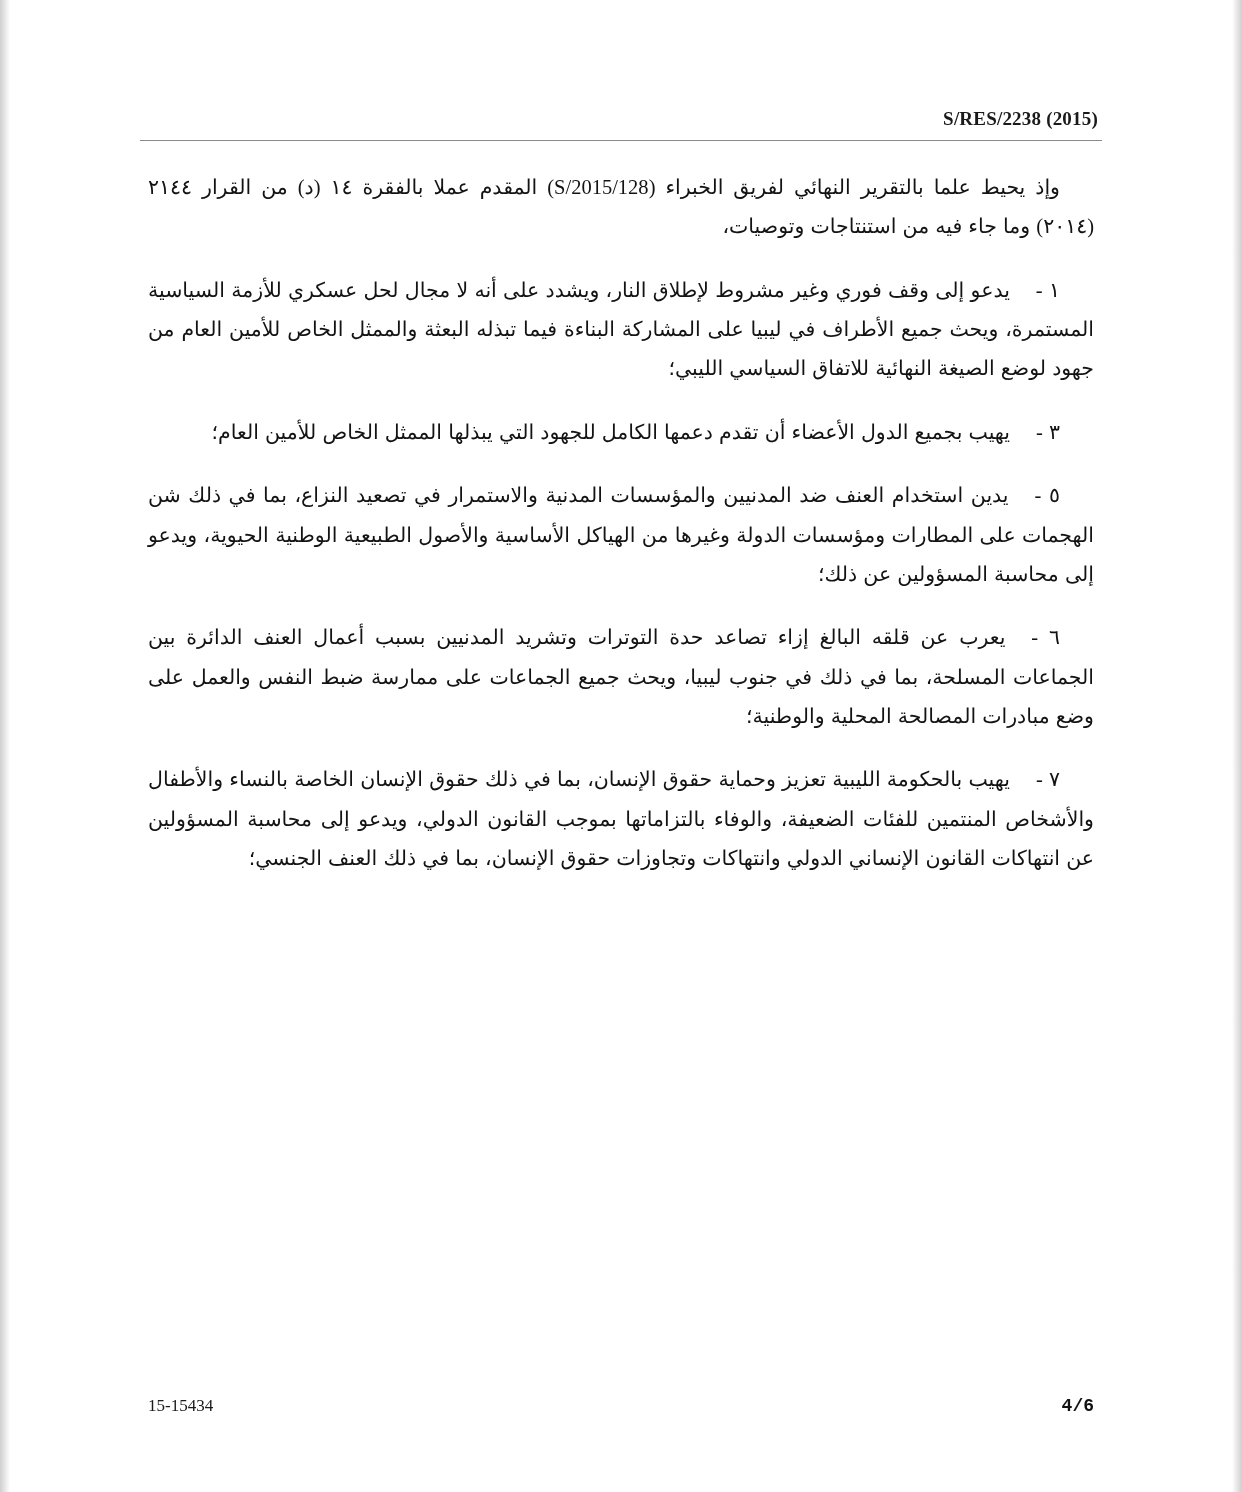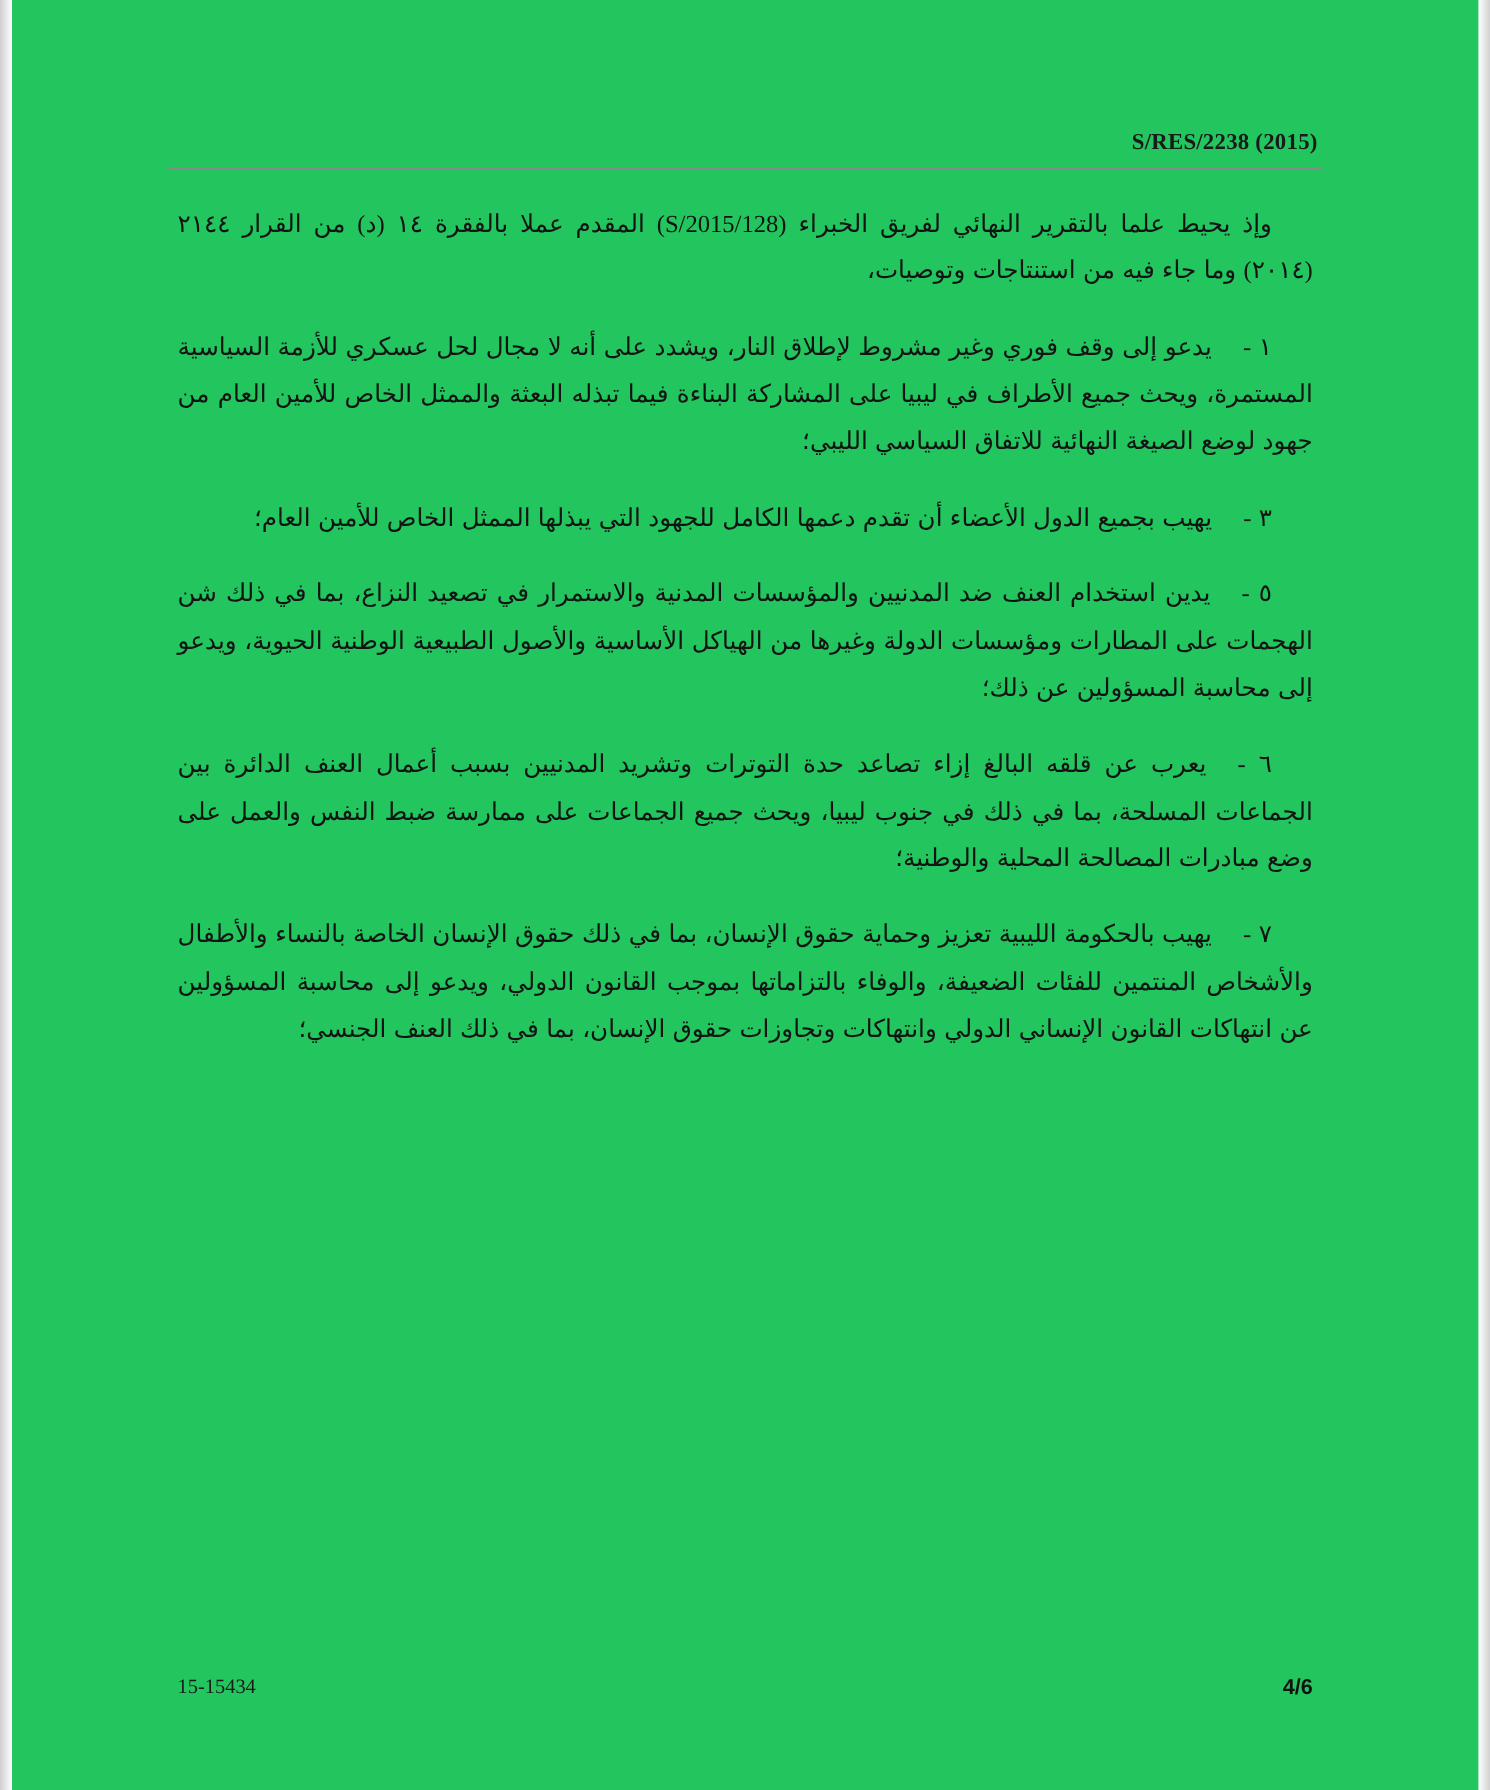--- a/index.html
+++ b/index.html
@@ -9,21 +9,21 @@
   }
   body {
     width: 1242px;
     height: 1492px;
     font-family: "Liberation Serif", "DejaVu Serif", serif;
   }
   .page {
     position: relative;
     width: 1242px;
     height: 1492px;
-    background: #22c55e;
+    background: #ffffff;
     box-sizing: border-box;
     overflow: hidden;
   }
   .page-inner {
     position: absolute;
     left: 140px;
     right: 140px;
     top: 0;
     bottom: 0;
   }
@@ -106,21 +106,21 @@
     color: #1a1a1a;
     font-family: "Liberation Serif", "DejaVu Serif", serif;
   }
   .footer-right {
     position: absolute;
     right: 0;
     top: 0;
     font-size: 18px;
     font-weight: bold;
     color: #111;
-    font-family: Liberation Sans, sans-serif;
+    font-family: Liberation Mono, monospace;
   }
   
   .edge-left, .edge-right {
     position: absolute;
     top: 0;
     bottom: 0;
     width: 10px;
   }
   .edge-left { left: 0; background: linear-gradient(to right, #cfcfcf, #ffffff); }
   .edge-right { right: 0; background: linear-gradient(to left, #cfcfcf, #ffffff); }

